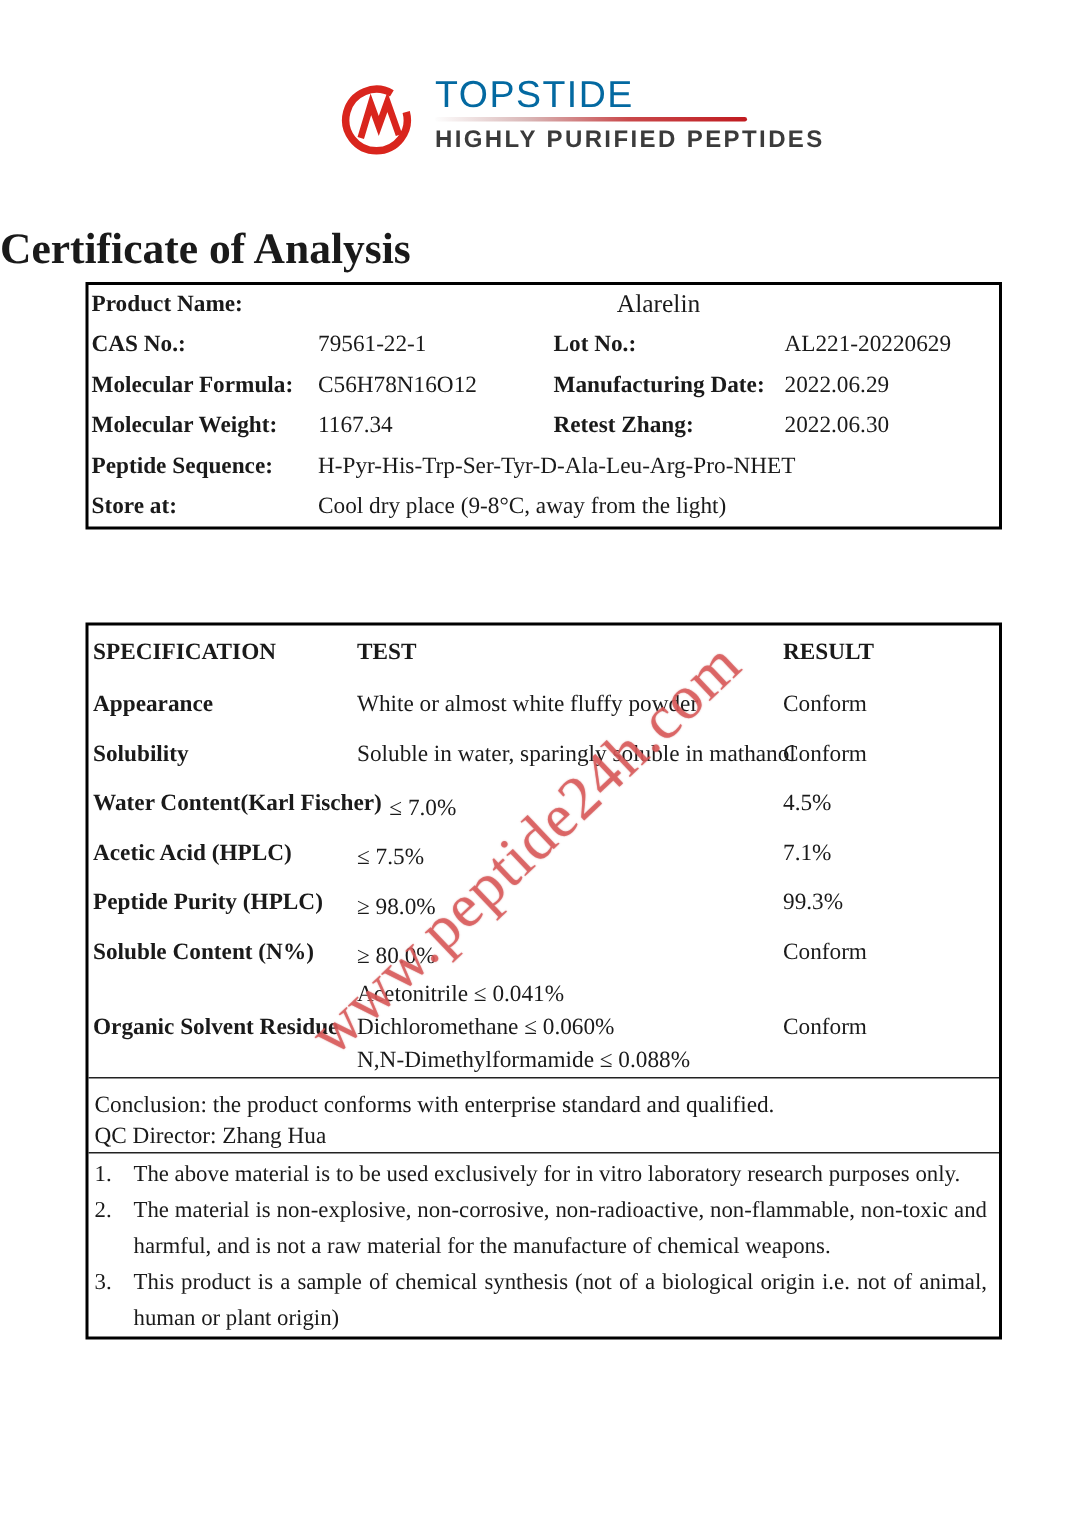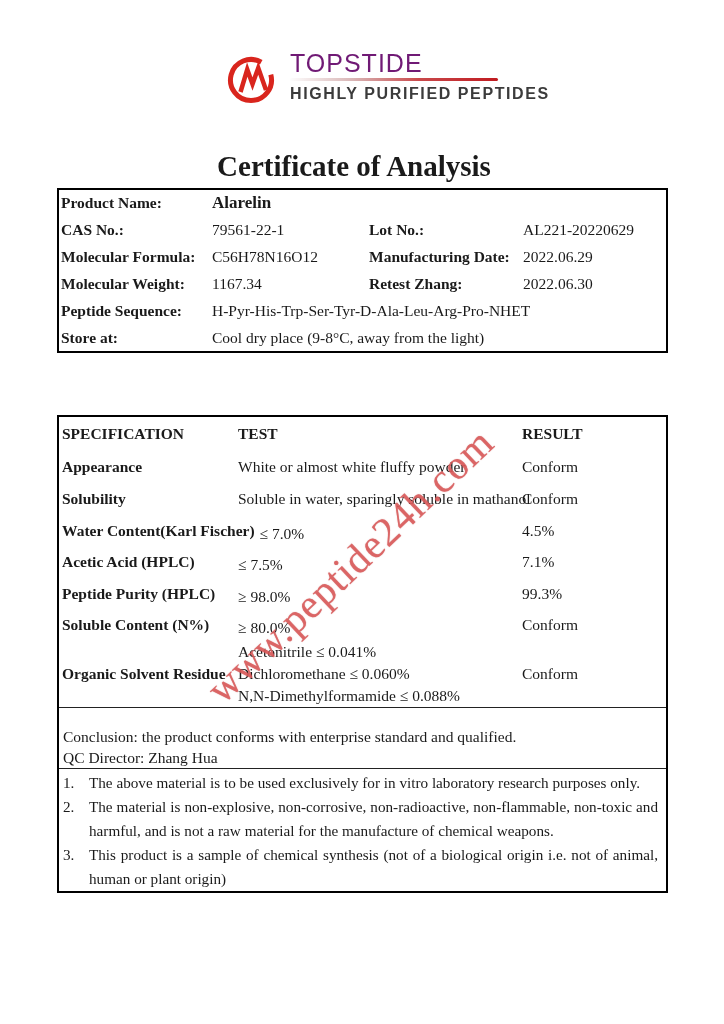--- a/index.html
+++ b/index.html
@@ -15,38 +15,37 @@
   
   .logo{
     position:absolute;top:50px;left:0;right:0;
     display:flex;justify-content:center;align-items:flex-start;gap:14px;
   }
   .logo-icon{width:50px;height:54px;flex:0 0 auto;margin-top:3px;}
   .logo-text{width:208px;}
   .brand-name{
     font-family:"Liberation Sans",sans-serif;
     font-size:25px;line-height:26px;letter-spacing:1px;
-    color:#701a75;white-space:nowrap;
+    color:#0369a1;white-space:nowrap;
   }
   .brand-rule{
     height:3px;margin:2px 0 4px 0;
     background:linear-gradient(to right,
       rgba(216,216,216,0.05),#d9b6b6 30%,#c9494b 62%,#c01a1f 100%);
     border-radius:2px;
   }
   .brand-tagline{
     font-family:"Liberation Sans",sans-serif;
     font-size:16px;font-weight:bold;letter-spacing:1.6px;
     color:#3b3b3b;white-space:nowrap;
   }
 
   
   .title{
     position:absolute;top:148px;left:0;right:16px;margin:0;
-    text-align:center;
     font-size:29px;font-weight:bold;line-height:36px;
   }
 
   
   .box{
     position:absolute;left:57px;width:611px;
     border:2px solid #000;box-sizing:border-box;
     background:transparent;
   }
   .info-box{top:188px;height:165px;display:flex;flex-direction:column;}
@@ -54,40 +53,40 @@
 
   
   .info-row{
     flex:1;display:grid;
     grid-template-columns:151px 157px 154px 1fr;
     align-items:center;
     padding-left:2px;font-size:15.5px;
   }
   .info-row .lbl{font-weight:bold;}
   .info-row .wide{grid-column:2 / 5;}
-  .val-strong{font-weight:bold;font-size:17px;}
+  .val-strong{font-weight:normal;font-size:17px;text-align:center;}
 
   
   .tt-row{
     display:grid;
     grid-template-columns:minmax(176px,max-content) minmax(0,1fr) 144px;
     align-items:center;
     padding-left:3px;font-size:15.5px;
   }
   .tt-head{height:38px;font-weight:bold;}
   .tt-r{height:34.6px;}
   .tt-row .test{font-weight:bold;white-space:nowrap;padding-right:5px;}
   .tt-row .spec{white-space:nowrap;}
   .spec-offset .spec{padding-top:6px;}
   .tt-organic{height:67px;}
   .tt-organic .spec{line-height:22px;white-space:nowrap;}
 
   .tt-conclusion{
     height:42px;border-top:1px solid #222;
-    padding:19px 4px 0 4px;font-size:15.5px;line-height:20px;
+    padding:8px 4px 0 4px;font-size:15.5px;line-height:20px;
     display:flex;flex-direction:column;justify-content:center;gap:1px;
   }
   .tt-notes{
     flex:1;border-top:1px solid #222;
     padding:2px 8px 0 4px;font-size:15.2px;
   }
   .note{display:flex;line-height:24px;}
   .note-num{flex:0 0 26px;}
   .note-text{flex:1;text-align:justify;}
 

